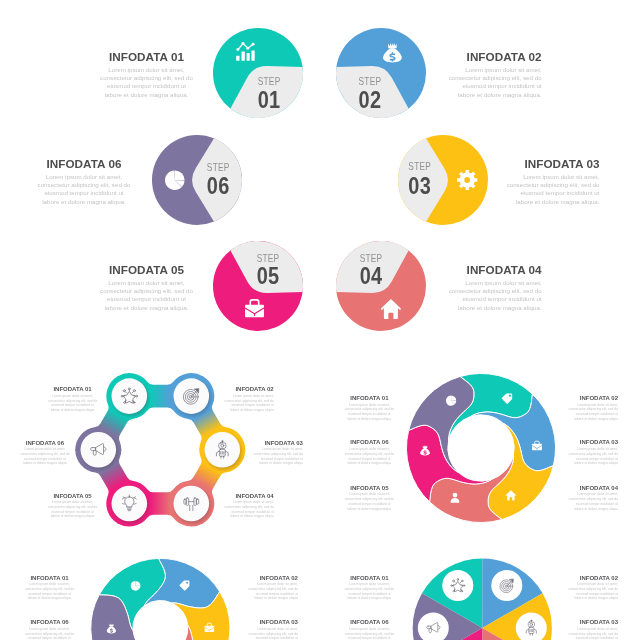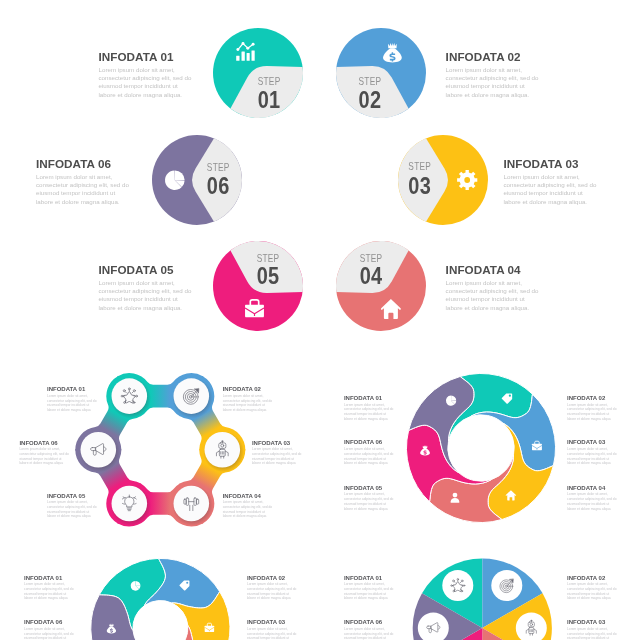--- a/index.html
+++ b/index.html
@@ -3,22 +3,22 @@
 <meta charset="utf-8">
 <title>Infographic Set</title>
 <style>
   html,body{margin:0;padding:0;background:#fff;}
   body{width:640px;height:640px;font-family:"Liberation Sans",sans-serif;overflow:hidden;}
   .stage{position:relative;width:640px;height:640px;background:#ffffff;}
   svg.c1,svg.c2{position:absolute;overflow:visible;}
   .txt{position:absolute;}
   .txt .ttl{font-size:11.7px;font-weight:700;color:#4d4d4d;letter-spacing:.05px;white-space:nowrap;}
   .txt .bd{font-size:6.2px;color:#c3c3c3;line-height:1.33;margin-top:3.2px;}
-  .ra{text-align:left;}
-  .la{text-align:left;}
+  .ra{text-align:center;}
+  .la{text-align:right;}
   .sttl{font-size:10.4px;fill:#919191;font-weight:400;letter-spacing:0.3px;font-family:"Liberation Sans",sans-serif;}
   .snum{font-size:23.2px;fill:#4d4d4d;font-weight:700;letter-spacing:.3px;font-family:"Liberation Sans",sans-serif;}
   .mt{position:absolute;}
   .mt .m-ttl{font-size:6.0px;font-weight:700;color:#56565a;letter-spacing:0px;white-space:nowrap;}
   .mt .m-bd{font-size:3.3px;color:#c6c6ca;line-height:1.45;margin-top:1.6px;}
 </style>
 </head>
 <body>
 
 <div class="stage">

